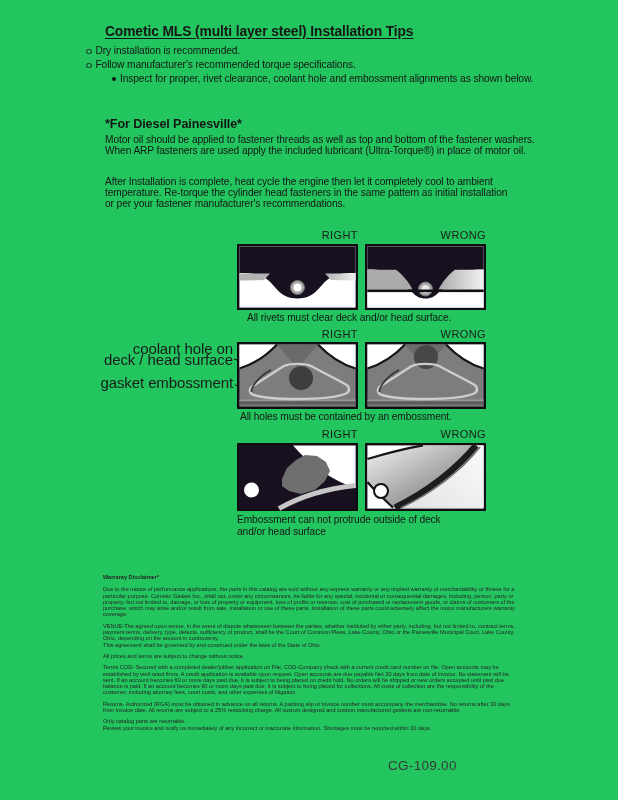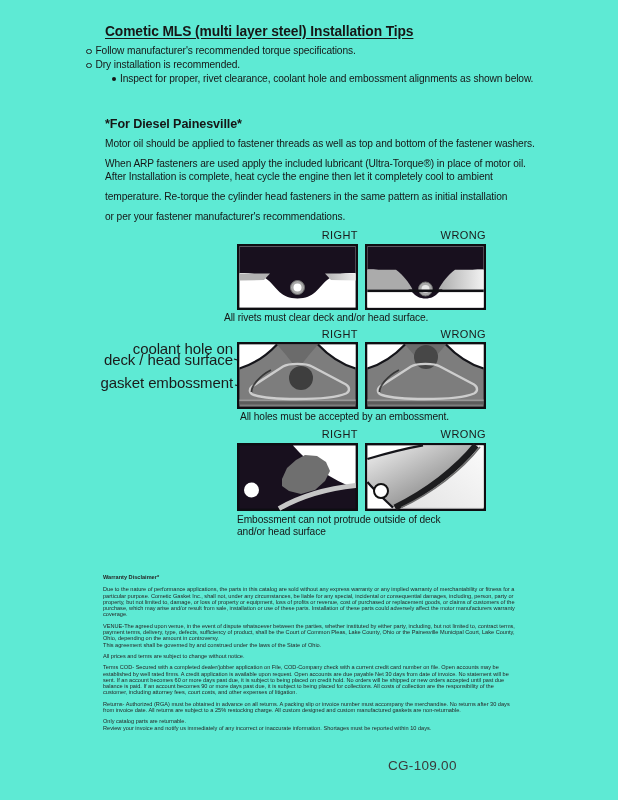--- a/index.html
+++ b/index.html
@@ -1,61 +1,61 @@
 <!DOCTYPE html>
 <html><head>
 <meta charset="utf-8">
 <style>
   html,body{margin:0;padding:0;background:#ffffff;}
-  .page{position:relative;width:618px;height:800px;background:#5eead4;
+  .page{position:relative;width:618px;height:800px;background:#22c55e;
         font-family:"Liberation Sans","DejaVu Sans",sans-serif;color:#161616;overflow:hidden;}
   .abs{position:absolute;}
   .title{font-weight:bold;font-size:13.8px;text-decoration:underline;text-underline-offset:2px;letter-spacing:-0.1px;}
   .brow{display:flex;align-items:flex-start;font-size:10.2px;line-height:14px;letter-spacing:-0.1px;}
   .bo{width:3.5px;height:3.5px;border:1px solid #222;border-radius:50%;margin:4.5px 4px 0 0;flex:none;}
   .bf{width:4px;height:4px;background:#161616;border-radius:50%;margin:4.5px 4px 0 0;flex:none;}
   .sub{margin-left:26px;}
   .h2{font-weight:bold;font-size:12.6px;letter-spacing:-0.1px;}
-  .body10{font-size:10.2px;line-height:20px;letter-spacing:-0.1px;white-space:pre-line;}
+  .body10{font-size:10.2px;line-height:11px;letter-spacing:-0.1px;white-space:pre-line;}
   .dlabel{font-size:11px;letter-spacing:0.4px;color:#1b1b1b;text-align:right;width:121px;}
   .cap{font-size:10.2px;letter-spacing:-0.1px;line-height:12.4px;white-space:pre-line;}
   .slabel{font-size:15px;line-height:11px;text-align:right;letter-spacing:-0.1px;white-space:pre-line;color:#1b1b1b;}
   .fine{font-size:5.6px;line-height:6.3px;color:#262626;width:416px;}
   .fine p{margin:0 0 5px 0;}
   .fine p.nl{margin:0;}
   .fine p.fineh{font-weight:bold;margin:0 0 6px 0;}
   .code{font-size:13.5px;color:#3a3a3a;letter-spacing:0.3px;}
   svg{display:block;}
 </style>
 </head>
 <body>
 
 <div class="page">
 
   <div class="abs title" style="left:105px;top:24px;">Cometic MLS (multi layer steel) Installation Tips</div>
 
   <div class="abs" style="left:86px;top:44px;">
     <div class="brow">
         <span class="bo"></span>
-        <span>Follow manufacturer's recommended torque specifications.</span>
+        <span>Dry installation is recommended.</span>
       </div>
     <div class="brow">
         <span class="bo"></span>
-        <span>Dry installation is recommended.</span>
+        <span>Follow manufacturer's recommended torque specifications.</span>
       </div>
     <div class="brow sub">
         <span class="bf"></span>
         <span>Inspect for proper, rivet clearance, coolant hole and embossment alignments as shown below.</span>
       </div>
   </div>
 
   <div class="abs h2" style="left:105px;top:117px;">*For Diesel Painesville*</div>
   <div class="abs body10" style="left:105px;top:134px;width:460px;">Motor oil should be applied to fastener threads as well as top and bottom of the fastener washers.
 When ARP fasteners are used apply the included lubricant (Ultra-Torque®) in place of motor oil.</div>
-  <div class="abs body10" style="left:105px;top:167px;width:460px;">After Installation is complete, heat cycle the engine then let it completely cool to ambient
+  <div class="abs body10" style="left:105px;top:176px;width:460px;">After Installation is complete, heat cycle the engine then let it completely cool to ambient
 temperature. Re-torque the cylinder head fasteners in the same pattern as initial installation
 or per your fastener manufacturer's recommendations.</div>
 
   <div class="abs dlabel" style="left:237px;top:229px;">RIGHT</div>
   <div class="abs dlabel" style="left:365px;top:229px;">WRONG</div>
 
   <svg class="abs" style="left:237px;top:244px;" width="121" height="66" viewBox="0 0 121 66">
     <defs>
       <linearGradient id="fade1" x1="0" y1="0" x2="1" y2="0">
           <stop offset="0" stop-color="#b2b2b2"></stop>
@@ -89,21 +89,21 @@
     <path d="M2.4,25.8 L31,25.8 C38,31 44,38.5 47.5,45.5 L2.4,45.5 Z" fill="#ababab"></path>
     <path d="M90,25.8 L118.6,25.8 L118.6,45.5 L73.5,45.5 C77,38.5 83,31 90,25.8 Z" fill="url(#fade2)"></path>
     <rect x="2.4" y="48.1" width="116.2" height="15.5" fill="#ffffff"></rect>
     <path d="M47,48 C51,52.5 55,54.5 60.5,54.5 C66,54.5 70,52.5 74,48 Z" fill="#18101e"></path>
     <rect x="2.4" y="45.5" width="116.2" height="2.6" fill="#101014"></rect>
     <circle cx="60.5" cy="45" r="7" fill="#a8a8a8" stroke="#6f6f6f" stroke-width="1"></circle>
     <circle cx="60.5" cy="45" r="4" fill="#e8e8e8"></circle>
     <rect x="52.5" y="45.5" width="16" height="2.6" fill="#101014"></rect>
   </svg>
 
-  <div class="abs cap" style="left:224px;top:312px;">All rivets must clear deck and/or head surface.</div>
+  <div class="abs cap" style="left:247px;top:312px;">All rivets must clear deck and/or head surface.</div>
 
   <div class="abs dlabel" style="left:237px;top:328px;">RIGHT</div>
   <div class="abs dlabel" style="left:365px;top:328px;">WRONG</div>
 
   <div class="abs slabel" style="left:100px;top:343px;width:133px;">coolant hole on
 deck / head surface</div>
   <div class="abs slabel" style="left:100px;top:377px;width:133px;">gasket embossment</div>
 
   <svg class="abs" style="left:230px;top:348px;" width="92" height="52" viewBox="0 0 92 52">
     <line x1="4" y1="11" x2="71" y2="31" stroke="#1a1a1a" stroke-width="1.2"></line>
@@ -131,21 +131,21 @@
     <path d="M40,2.4 C30,13 17,22 2.4,26.5" stroke="#15151a" stroke-width="2.2" fill="none"></path>
     <path d="M81,2.4 L118.6,2.4 L118.6,26.5 C104,22 91,13 81,2.4 Z" fill="#ffffff"></path>
     <path d="M81,2.4 C91,13 104,22 118.6,26.5" stroke="#15151a" stroke-width="2.2" fill="none"></path>
     <rect x="2.4" y="57.5" width="116.2" height="1.8" fill="#989898"></rect>
     <rect x="2.4" y="59.3" width="116.2" height="3.2" fill="#5c5c5c"></rect>
     <circle cx="61" cy="15" r="12" fill="#474747"></circle>
     <path d="M17,53 C12.5,52 11.5,47.5 15,44.5 L46,24.5 C52,21 69,21 75,24.5 L109,42.5 C113,45 113,49.5 109,51.5 C100,55.5 84,57 60,57 C42,57 25,55.5 17,53 Z" fill="none" stroke="#cdcdcd" stroke-width="2.4"></path>
     <path d="M14.5,50 C14,45 22,34 34,28" stroke="#262626" stroke-width="1.8" fill="none" opacity="0.8"></path>
   </svg>
 
-  <div class="abs cap" style="left:240px;top:411px;">All holes must be accepted by an embossment.</div>
+  <div class="abs cap" style="left:240px;top:411px;">All holes must be contained by an embossment.</div>
 
   <div class="abs dlabel" style="left:237px;top:428px;">RIGHT</div>
   <div class="abs dlabel" style="left:365px;top:428px;">WRONG</div>
 
   <svg class="abs" style="left:237px;top:443px;" width="121" height="68" viewBox="0 0 121 68">
     <rect x="1.2" y="1.2" width="118.6" height="65.6" fill="#18101e" stroke="#0e0e12" stroke-width="2.4"></rect>
     <path d="M56,2.4 L118.6,2.4 L118.6,45 C95,37.5 72.5,21.5 56,2.4 Z" fill="#ffffff"></path>
     <path d="M42,65.6 C64,53 90,45.5 118.6,42.5" stroke="#c6c6c6" stroke-width="5" fill="none"></path>
     <path d="M45,36 L50,25 L59,17 L68,12 L80,13 L89,19 L93,28 L88,38 L78,47 L64,51 L52,48 L45,43 Z" fill="#6f6f6f"></path>
     <circle cx="14.5" cy="47" r="7.5" fill="#ffffff"></circle>

